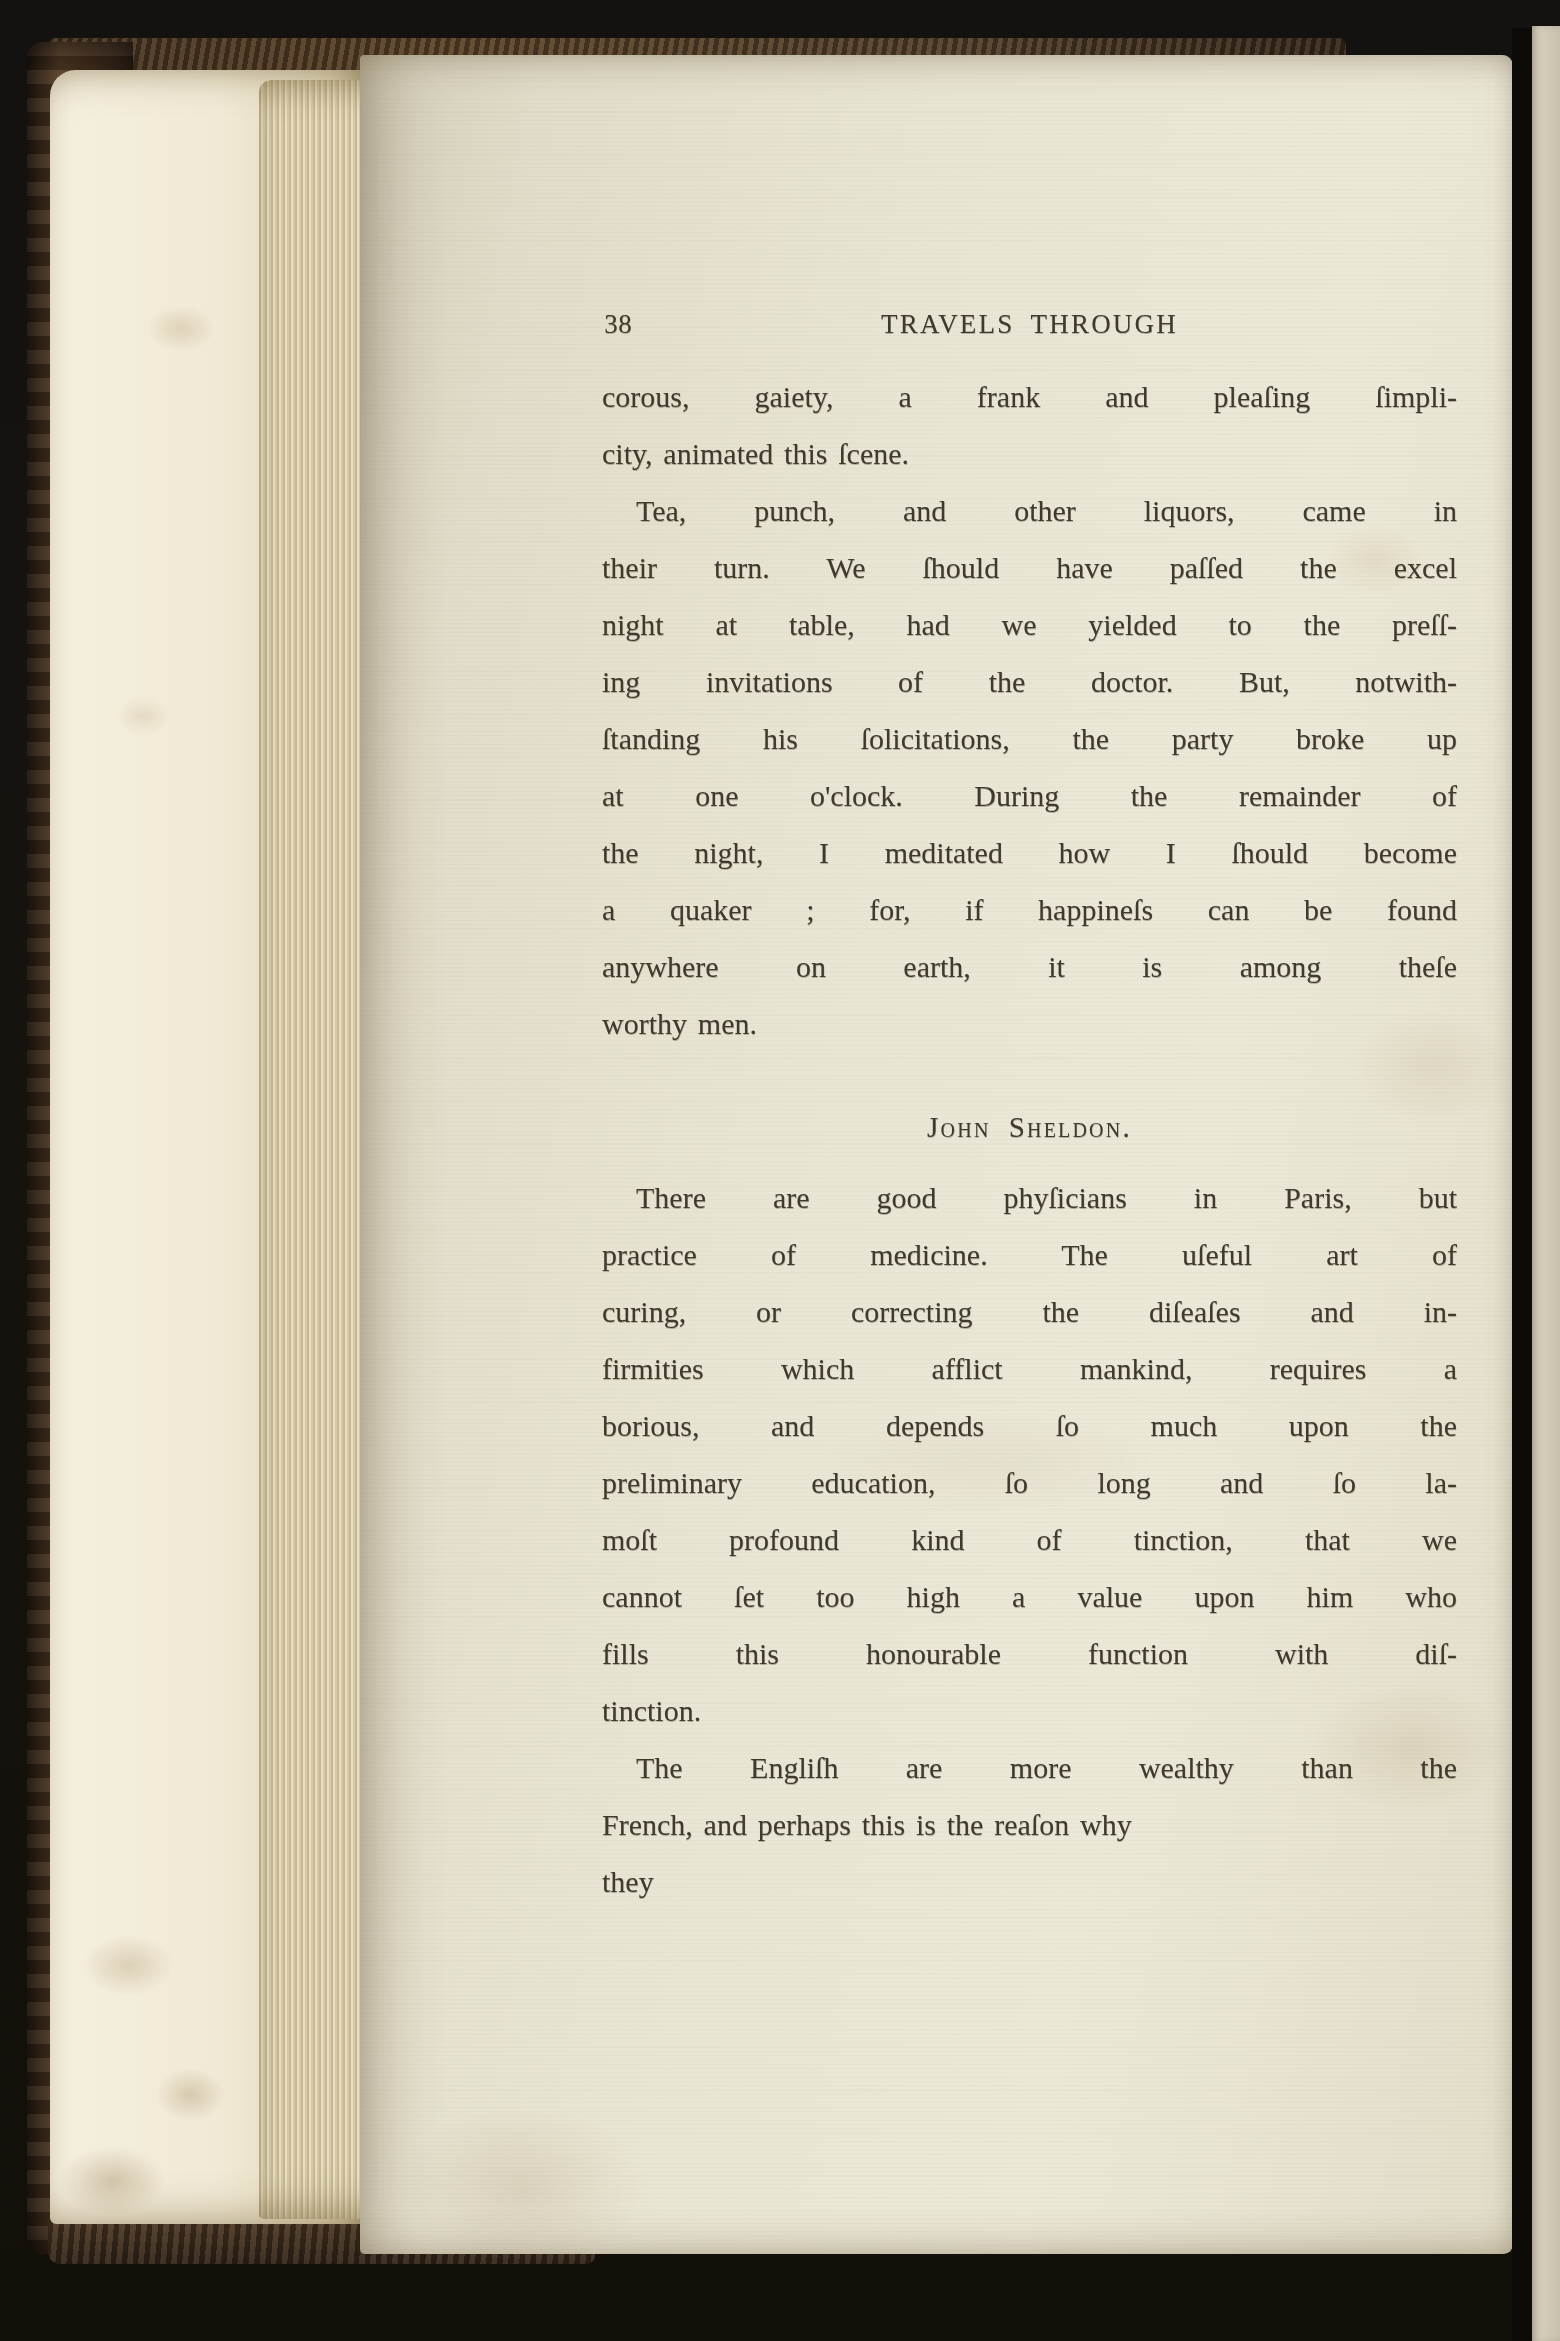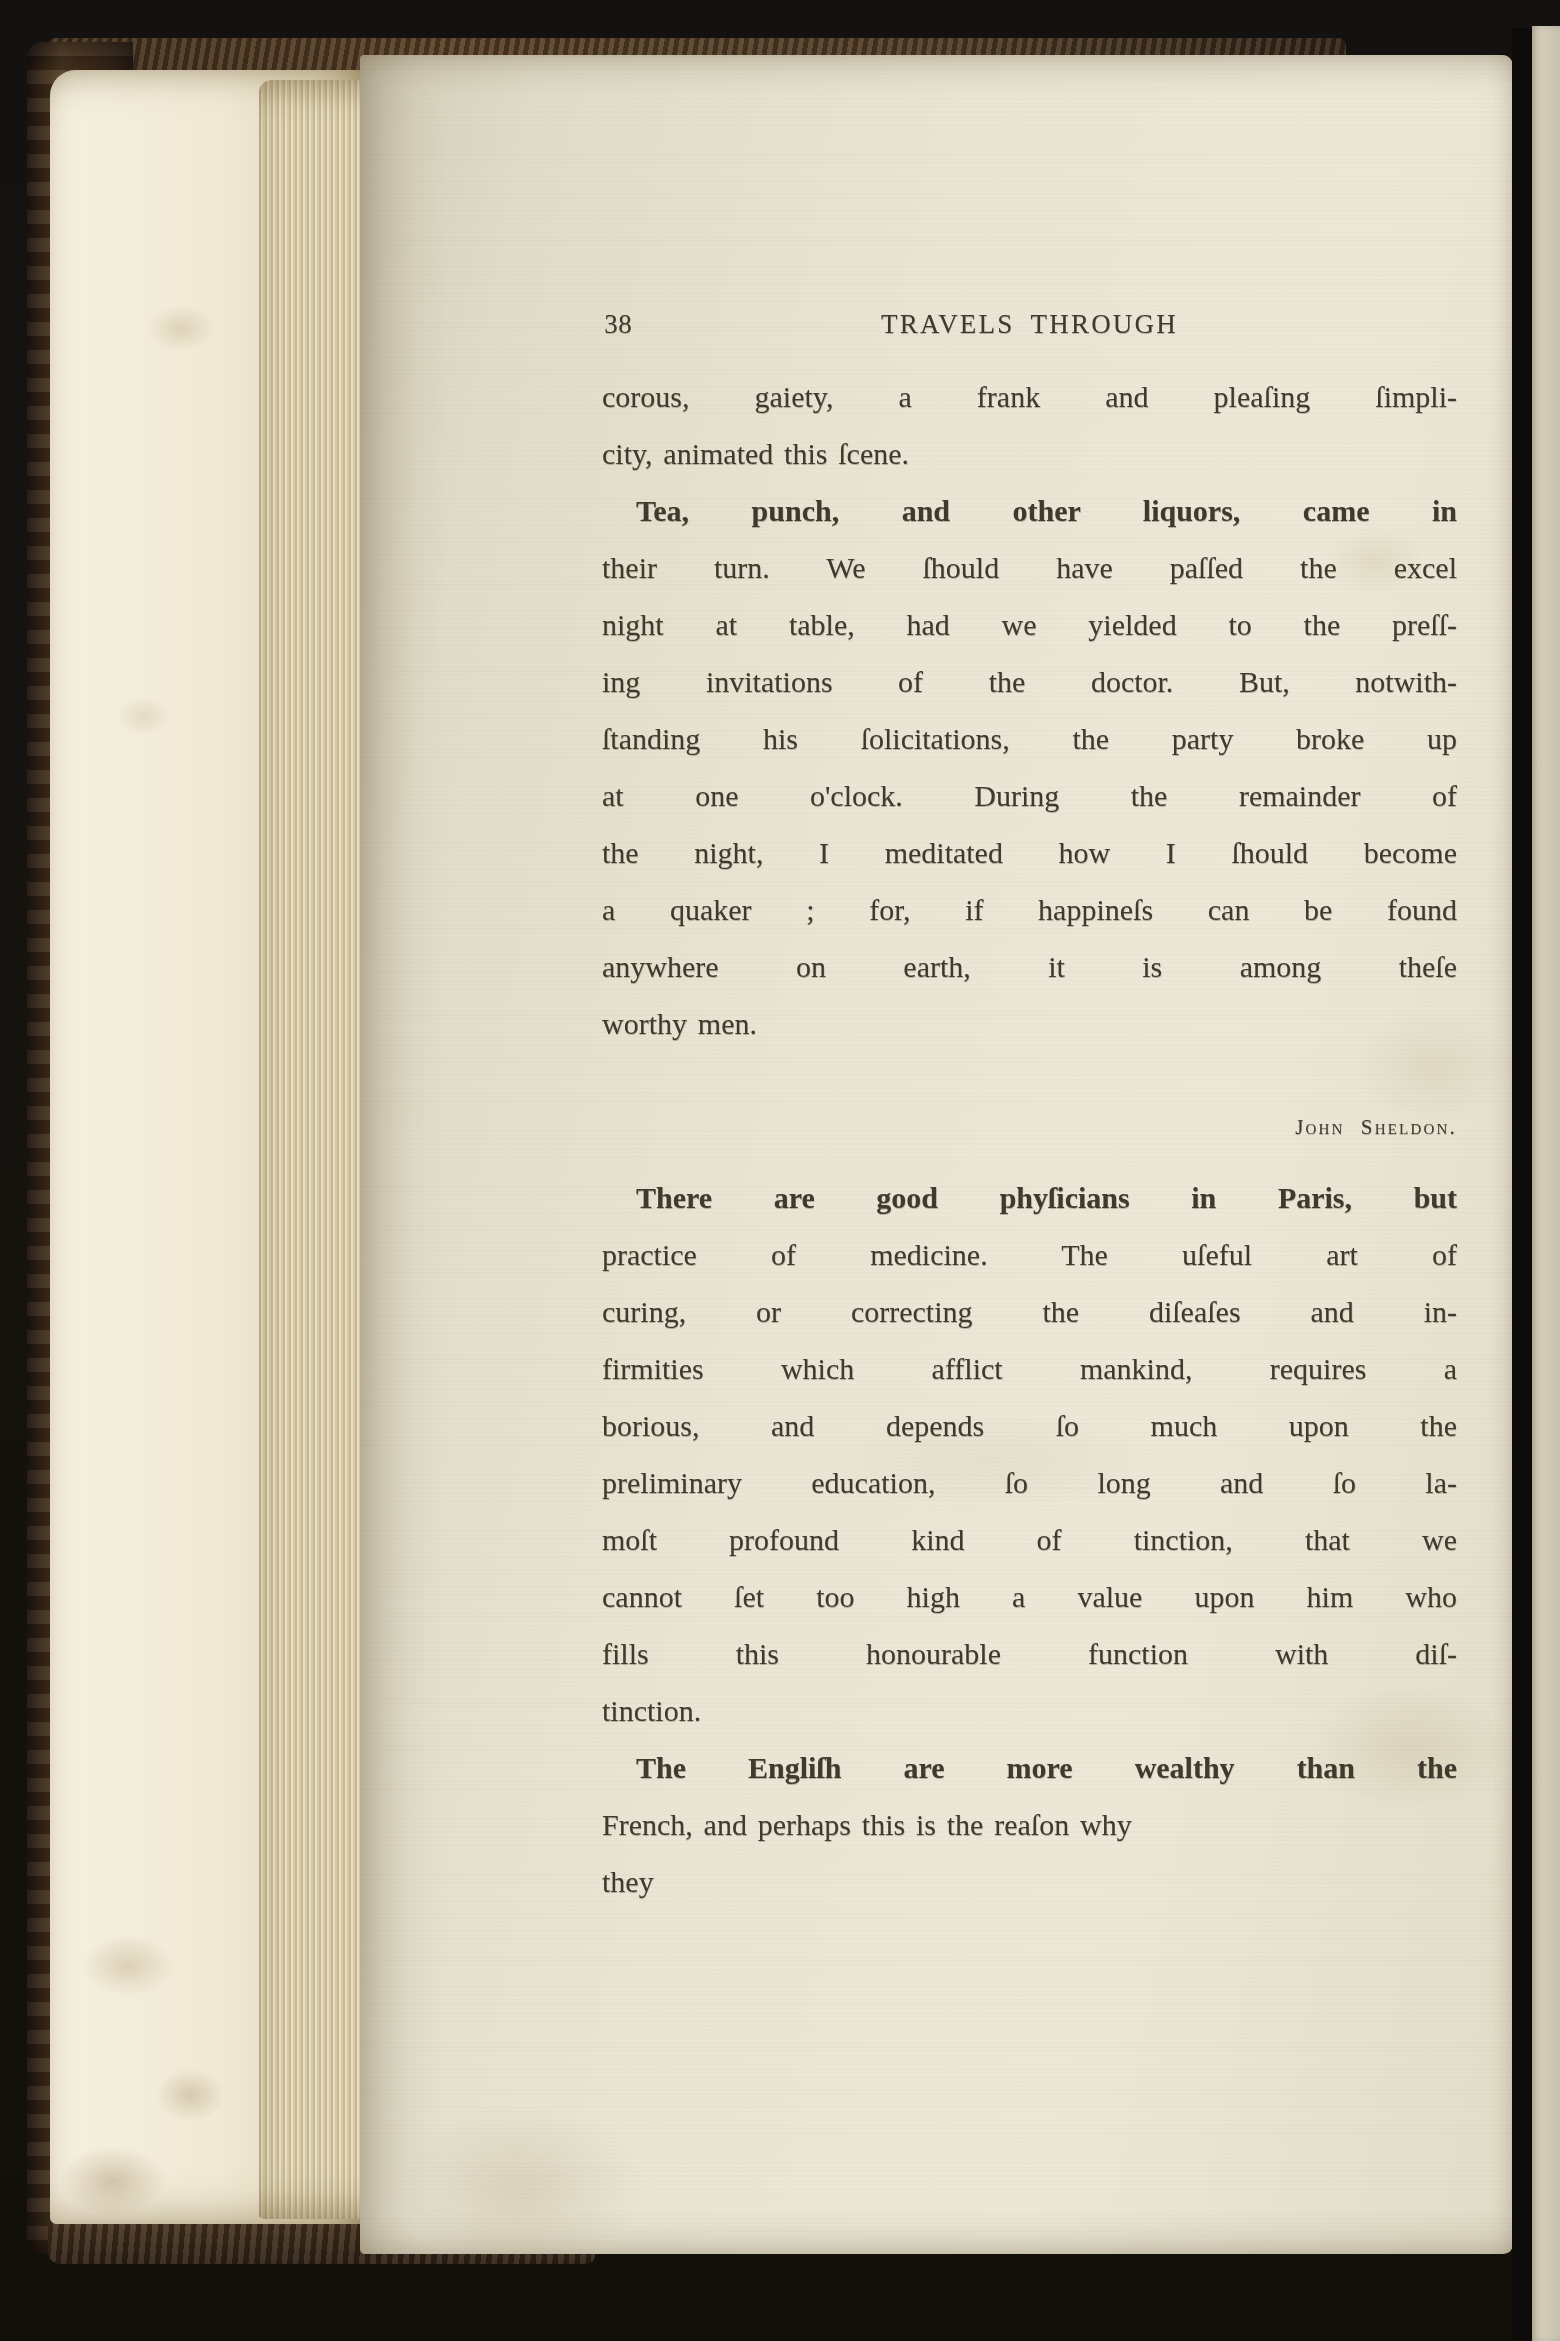--- a/index.html
+++ b/index.html
@@ -104,24 +104,24 @@
     position:absolute;left:242px;top:241px;width:855px;
     color:var(--ink);
     font-size:30px;line-height:57px;
     word-spacing:3.3px;
     text-shadow:0.4px 0.5px 0 rgba(64,58,47,.32);
   }
   .header-row{position:relative;text-align:center;font-size:27px;letter-spacing:2.2px;word-spacing:7.6px;margin-bottom:15px;}
   .page-number{position:absolute;left:2.2px;letter-spacing:0.5px;}
   .para .line{text-align:justify;text-align-last:justify;}
   .para .line:last-child{text-align-last:left;}
-  .para.indent .line:first-child{text-indent:34px;font-weight:bold;}
+  .para.indent .line:first-child{text-indent:34px;}
   .section-heading{
-    text-align:right;font-variant:small-caps;letter-spacing:2.2px;word-spacing:8.7px;
-    margin:47px 0 13px;font-size:21px;
+    text-align:center;font-variant:small-caps;letter-spacing:2.2px;word-spacing:8.7px;
+    margin:47px 0 13px;font-size:29px;
   }
   .catchword{text-align:left;padding-right:7.6px;}
 </style>
 </head>
 <body>
 
 <div class="scene">
   <div class="cover-top"></div>
   <div class="spine"></div>
   <div class="cover-bottom"></div>

